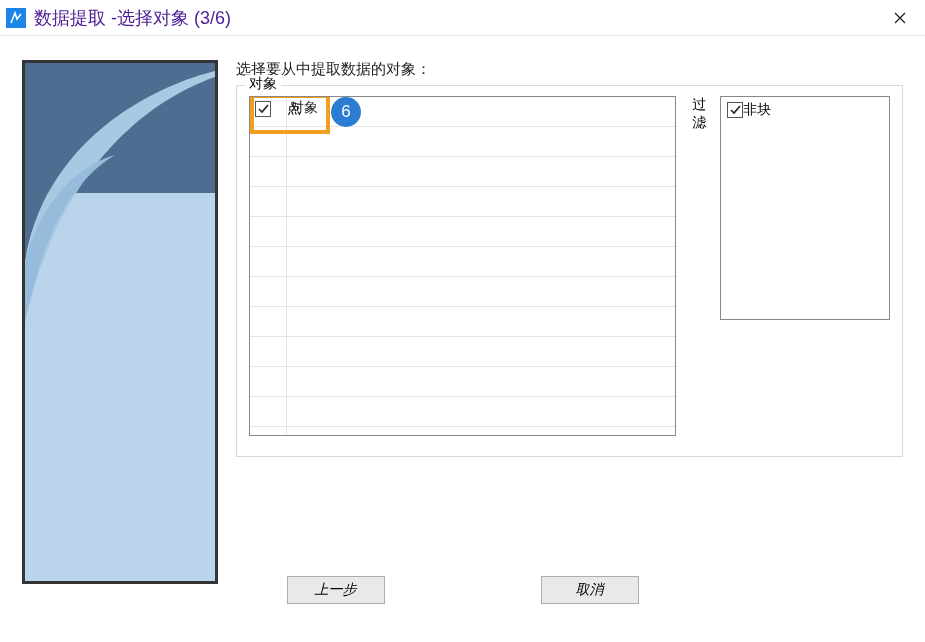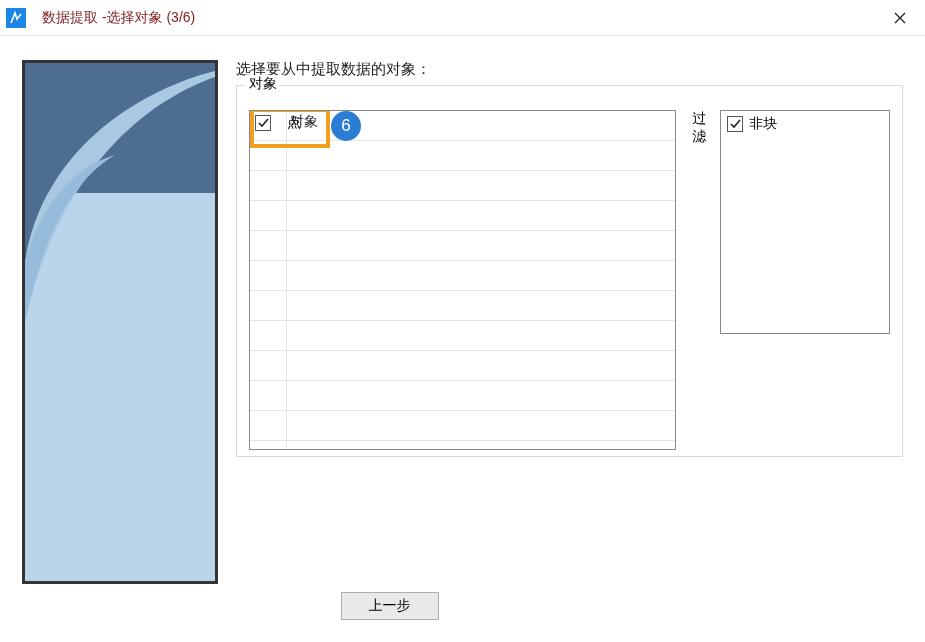--- a/index.html
+++ b/index.html
@@ -21,21 +21,21 @@
     .app-icon {
       width: 20px;
       height: 20px;
       background: #1b86e8;
       display: flex;
       align-items: center;
       justify-content: center;
       margin-right: 8px;
     }
     .app-icon svg { width: 14px; height: 14px; }
-    .title-text { font-size: 14px; color: #7f1d1d; margin-left: 8px; }
+    .title-text { font-size: 18px; color: #4c1d95; }
     .close-btn {
       margin-left: auto;
       width: 34px;
       height: 28px;
       display: flex;
       align-items: center;
       justify-content: center;
       cursor: pointer;
     }
     .close-btn svg { width: 12px; height: 12px; }
@@ -69,21 +69,21 @@
       position: absolute;
       top: 0; left: 0; right: 0; height: 260px;
       overflow: hidden;
     }
 
     .main-panel { flex: 1; }
     .instruction { font-size: 15px; margin-bottom: 6px; color: #222; }
 
     .objects-fieldset {
       border: 1px solid #d9d9d9;
-      padding: 24px 12px 12px 12px;
+      padding: 10px 12px 12px 12px;
       position: relative;
       height: 372px;
       display: flex;
       gap: 16px;
     }
     .objects-fieldset .legend {
       position: absolute;
       top: -11px; left: 8px;
       background: #fff;
       padding: 0 4px;
@@ -165,32 +165,32 @@
     .filter-list {
       width: 170px;
       height: 224px;
       border: 1px solid #888;
       background: #fff;
       padding: 4px 6px;
     }
     .filter-row {
       display: flex;
       align-items: center;
-      gap: 6px;
     }
     .filter-row-label { font-size: 14px; }
 
     .button-row {
       position: absolute;
-      bottom: 22px;
+      bottom: 38px;
       left: 0; right: 0;
       display: flex;
       justify-content: center;
       gap: 10px;
       align-items: center;
+      font-style: italic;
     }
     .wiz-btn {
       width: 98px; height: 28px;
       border: 1px solid #adadad;
       background: #e9e9e9;
       font-size: 14px;
       display: flex;
       align-items: center;
       justify-content: center;
       cursor: pointer;
@@ -275,13 +275,14 @@
         </div>
       </div>
     </div>
   </div>
 </div>
 
 <div class="button-row">
   <div class="wiz-btn">上一步</div>
   <div style="width:90px"></div>
   <div style="width:36px"></div>
+  <div class="wiz-btn">取消</div>
 </div>
 
 </body></html>

